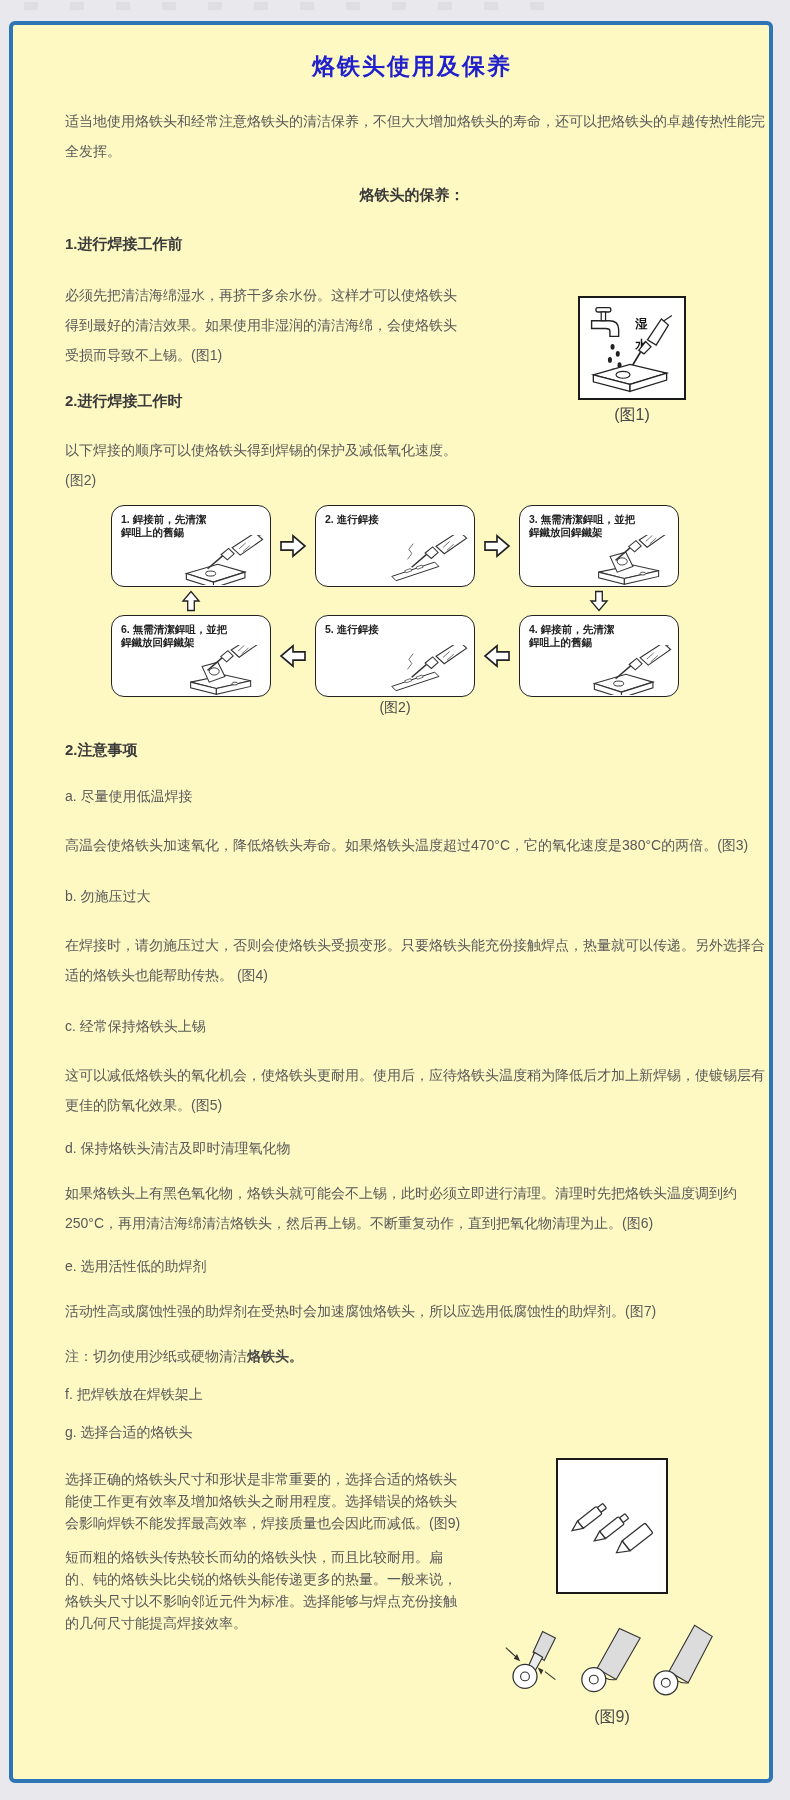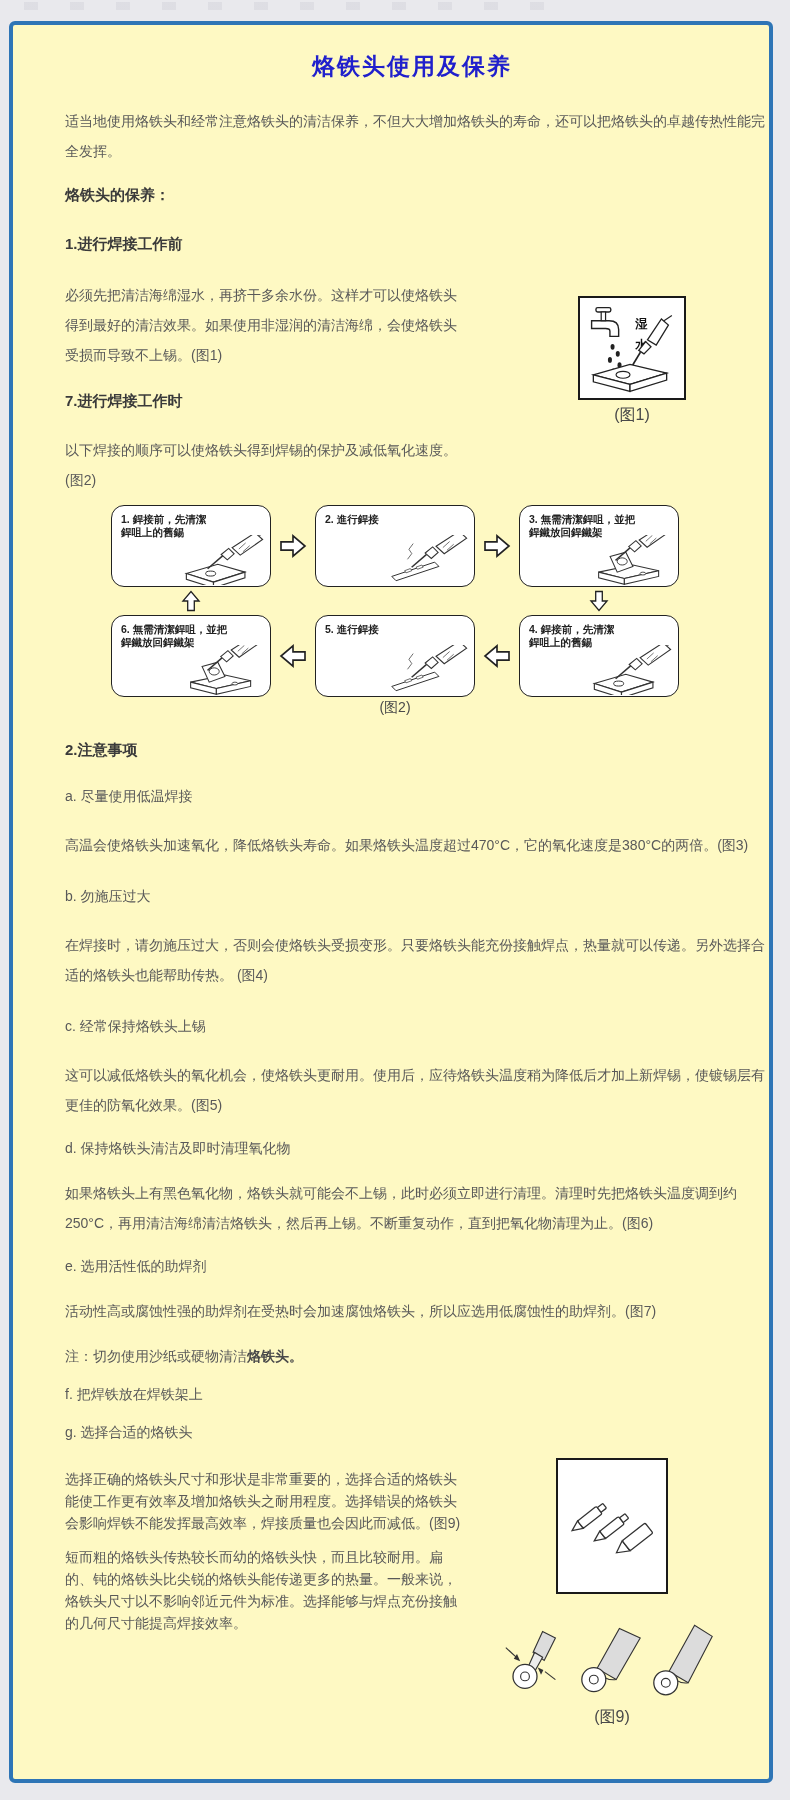--- a/index.html
+++ b/index.html
@@ -6,21 +6,21 @@
   body{width:790px;height:1800px;background:#e9e9ed;position:relative;overflow:hidden;
        font-family:"Liberation Sans","DejaVu Sans",sans-serif;}
   .top-fragments{position:absolute;left:24px;top:2px;width:520px;height:8px;opacity:.35;
        background:repeating-linear-gradient(90deg,#c9c9d2 0 14px,#e9e9ed 14px 46px);}
   .card{position:absolute;left:9px;top:21px;width:764px;height:1762px;background:#fef9c3;
         border:4px solid #2e75b6;border-radius:6px;box-sizing:border-box;overflow:hidden;}
   .inner{padding:26px 10px 0 52px;}
   .title{margin:0;text-align:center;font-size:23px;font-weight:bold;color:#2020cc;letter-spacing:2px;}
   .para{font-size:14px;color:#595959;line-height:30px;}
   .intro{margin-top:24px;width:700px;}
-  .mh{margin-top:20px;font-size:15px;font-weight:bold;color:#3a3a3a;}
+  .mh{margin-top:20px;font-size:15px;font-weight:bold;color:#3a3a3a;text-align:center;}
   .h-num{margin-top:30px;font-size:15px;font-weight:bold;color:#3a3a3a;}
   .sec1-wrap{margin-top:26px;display:flex;}
   .sec1-left{width:440px;}
   .h2-num{margin-top:22px;font-size:15px;font-weight:bold;color:#3a3a3a;}
   .para2{margin-top:24px;width:400px;}
   .sec1-right{flex:1;display:flex;flex-direction:column;align-items:center;padding-top:16px;}
   .figbox{width:104px;height:100px;border:2px solid #1a1a1a;background:#fff;}
   .figcap{margin-top:4px;font-size:16px;color:#4a4a4a;text-align:left;line-height:22px;}
   .flow{margin-top:10px;margin-left:46px;width:568px;}
   .flow-row{display:flex;align-items:center;}
@@ -106,21 +106,21 @@
 
     <div class="para intro">适当地使用烙铁头和经常注意烙铁头的清洁保养，不但大大增加烙铁头的寿命，还可以把烙铁头的卓越传热性能完全发挥。</div>
 
     <div class="mh">烙铁头的保养：</div>
 
     <div class="h-num">1.进行焊接工作前</div>
 
     <div class="sec1-wrap">
       <div class="sec1-left">
         <div class="para" style="width:400px">必须先把清洁海绵湿水，再挤干多余水份。这样才可以使烙铁头得到最好的清洁效果。如果使用非湿润的清洁海绵，会使烙铁头受损而导致不上锡。(图1)</div>
-        <div class="h2-num">7.进行焊接工作时</div>
+        <div class="h2-num">2.进行焊接工作时</div>
         <div class="para para2">以下焊接的顺序可以使烙铁头得到焊锡的保护及减低氧化速度。(图2)</div>
       </div>
       <div class="sec1-right">
         <div class="figbox">
           <svg viewBox="0 0 112 110" width="100" height="96">
             <path d="M12,26 h20 q11,0 11,10 v8 h-10 v-6 q0,-3 -5,-3 h-16 z" fill="#fff" stroke="#222" stroke-width="1.6"></path>
             <rect x="17" y="11" width="17" height="5" rx="2" fill="#fff" stroke="#222" stroke-width="1.6"></rect>
             <rect x="23" y="16" width="5" height="10" fill="#fff" stroke="#222" stroke-width="1.4"></rect>
             <ellipse cx="36" cy="56" rx="2.3" ry="3.3" fill="#222"></ellipse>
             <ellipse cx="42" cy="64" rx="2.3" ry="3.3" fill="#222"></ellipse>

